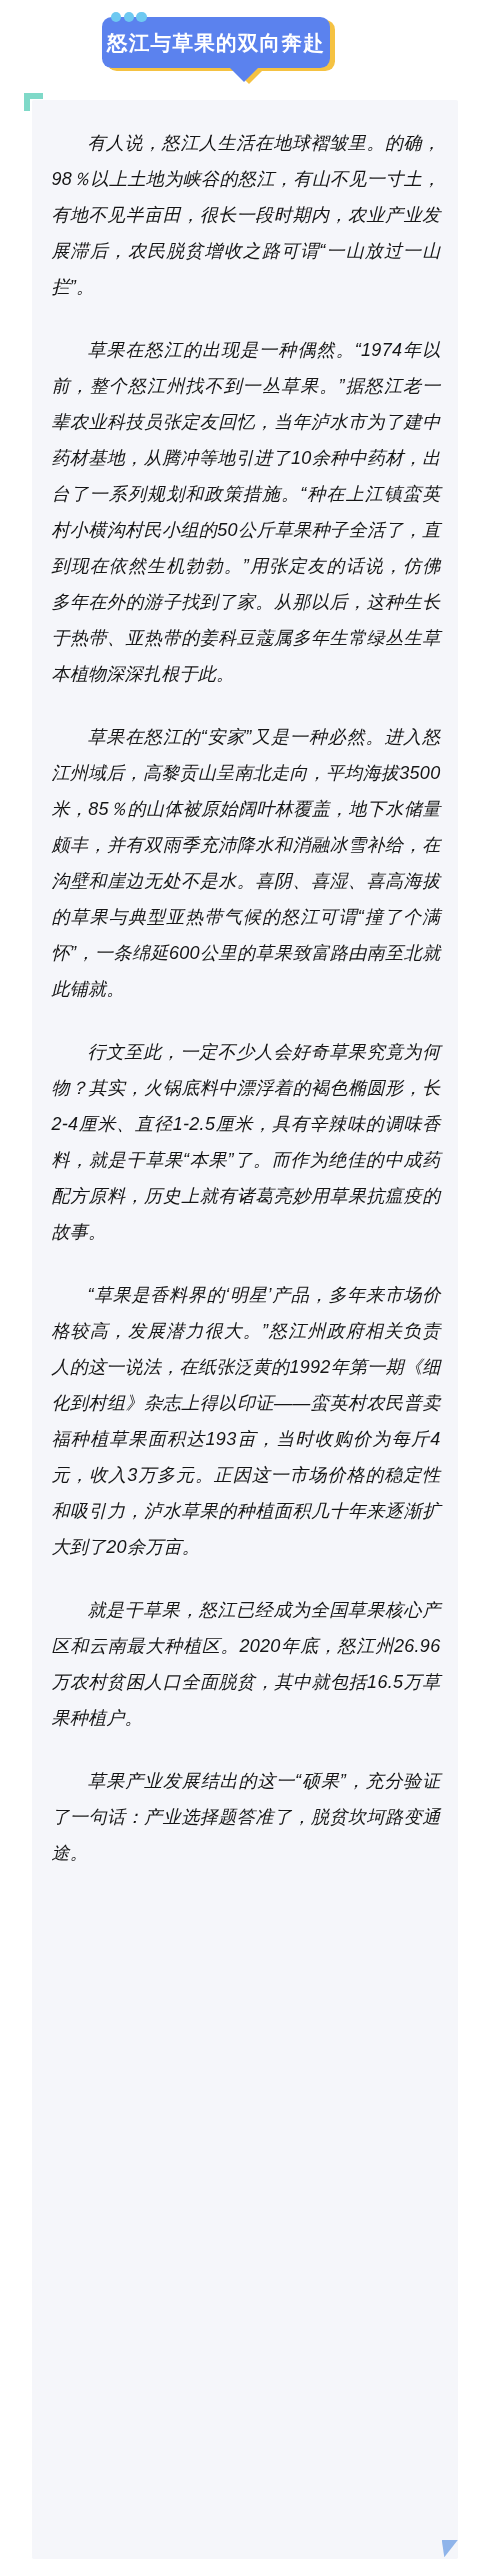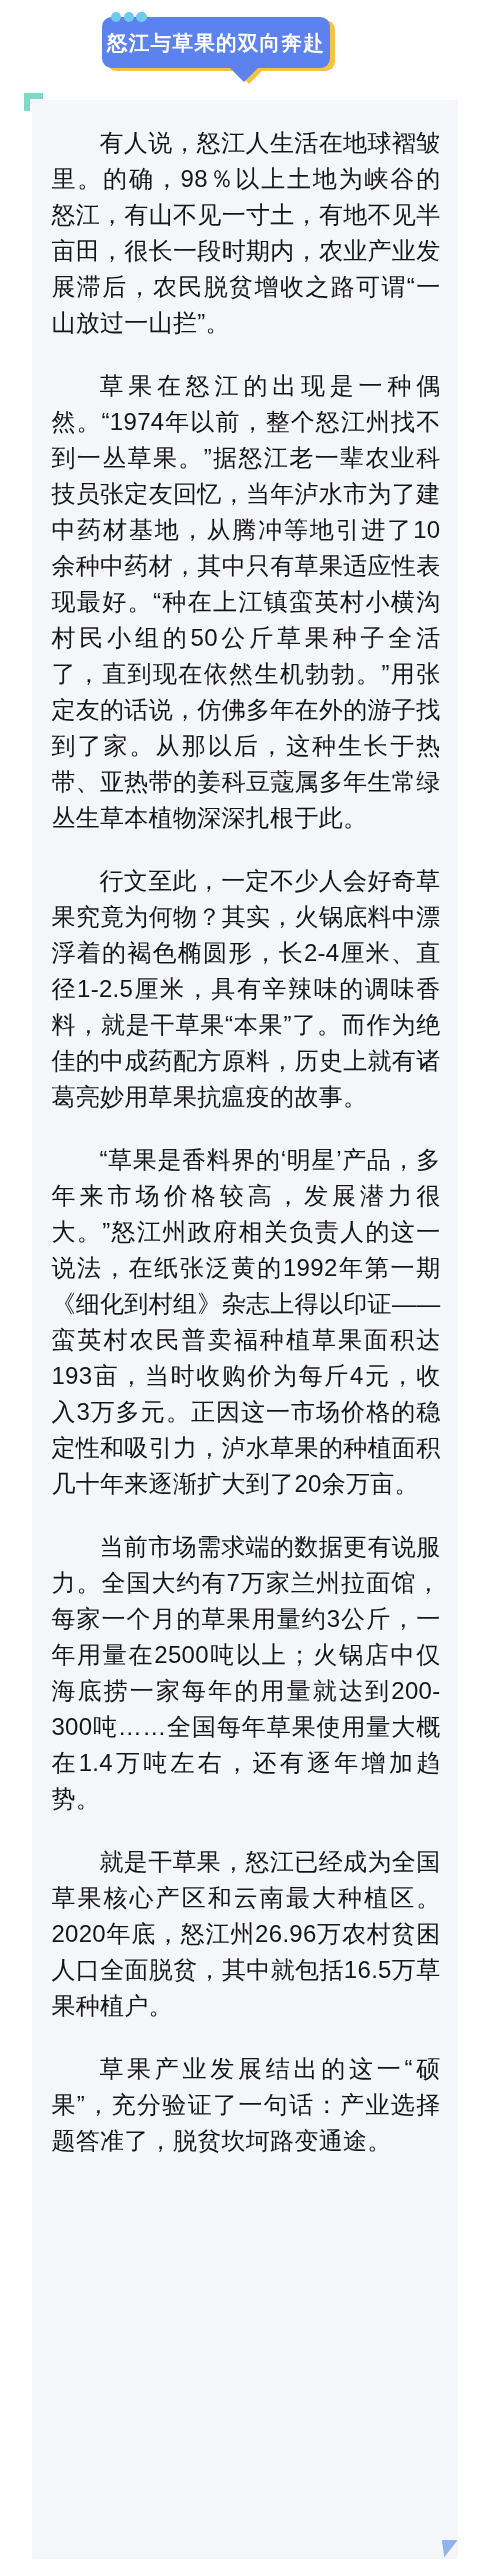--- a/index.html
+++ b/index.html
@@ -48,24 +48,25 @@
     border-top:6px solid var(--bracket-teal,#7fd9c8);
     border-left:6px solid var(--bracket-teal,#7fd9c8);
   }
   .corner-triangle {
     position:absolute; right:0; bottom:1.8px; width:16.3px; height:17.5px;
     background:var(--triangle-blue,#8fb4ea);
     clip-path:polygon(0 0, 100% 0, 16% 100%);
   }
   .card p {
     margin:0 0 27px 0;
-    font-size:24px; line-height:36px; font-weight:500;
+    font-size:18px; line-height:36px; font-weight:500;
     color:var(--text-color,#151515);
     text-align:justify; text-indent:2em;
     letter-spacing:0.3px;
+    font-style:italic;
   }
   .card p:last-of-type { margin-bottom:0;margin-top:8px; }
 </style>
 </head>
 <body>
 
 <div class="bubble-wrap">
   <div class="bubble-shadow"></div>
   <div class="tail-shadow"></div>
   <div class="tail"></div>
@@ -75,21 +76,21 @@
   <div class="dots">
     <span class="dot"></span>
     <span class="dot"></span>
     <span class="dot"></span>
   </div>
 </div>
 
 <div class="card">
   <div class="corner-bracket"></div>
   <p>有人说，怒江人生活在地球褶皱里。的确，98％以上土地为峡谷的怒江，有山不见一寸土，有地不见半亩田，很长一段时期内，农业产业发展滞后，农民脱贫增收之路可谓“一山放过一山拦”。</p>
-  <p>草果在怒江的出现是一种偶然。“1974年以前，整个怒江州找不到一丛草果。”据怒江老一辈农业科技员张定友回忆，当年泸水市为了建中药材基地，从腾冲等地引进了10余种中药材，其中只有草果适应性表现最好。“种在上江镇蛮英村小横沟村民小组的50公斤草果种子全活了，直到现在依然生机勃勃。”用张定友的话说，仿佛多年在外的游子找到了家。从那以后，这种生长于热带、亚热带的姜科豆蔻属多年生常绿丛生草本植物深深扎根于此。</p>
+  <p>草果在怒江的出现是一种偶然。“1974年以前，整个怒江州找不到一丛草果。”据怒江老一辈农业科技员张定友回忆，当年泸水市为了建中药材基地，从腾冲等地引进了10余种中药材，出台了一系列规划和政策措施。“种在上江镇蛮英村小横沟村民小组的50公斤草果种子全活了，直到现在依然生机勃勃。”用张定友的话说，仿佛多年在外的游子找到了家。从那以后，这种生长于热带、亚热带的姜科豆蔻属多年生常绿丛生草本植物深深扎根于此。</p>
+  <p>草果在怒江的“安家”又是一种必然。进入怒江州域后，高黎贡山呈南北走向，平均海拔3500米，85％的山体被原始阔叶林覆盖，地下水储量颇丰，并有双雨季充沛降水和消融冰雪补给，在沟壁和崖边无处不是水。喜阴、喜湿、喜高海拔的草果与典型亚热带气候的怒江可谓“撞了个满怀”，一条绵延600公里的草果致富路由南至北就此铺就。</p>
   <p>行文至此，一定不少人会好奇草果究竟为何物？其实，火锅底料中漂浮着的褐色椭圆形，长2-4厘米、直径1-2.5厘米，具有辛辣味的调味香料，就是干草果“本果”了。而作为绝佳的中成药配方原料，历史上就有诸葛亮妙用草果抗瘟疫的故事。</p>
   <p>“草果是香料界的‘明星’产品，多年来市场价格较高，发展潜力很大。”怒江州政府相关负责人的这一说法，在纸张泛黄的1992年第一期《细化到村组》杂志上得以印证——蛮英村农民普卖福种植草果面积达193亩，当时收购价为每斤4元，收入3万多元。正因这一市场价格的稳定性和吸引力，泸水草果的种植面积几十年来逐渐扩大到了20余万亩。</p>
-  <p>当前市场需求端的数据更有说服力。全国大约有7万家兰州拉面馆，每家一个月的草果用量约3公斤，一年用量在2500吨以上；火锅店中仅海底捞一家每年的用量就达到200-300吨……全国每年草果使用量大概在1.4万吨左右，还有逐年增加趋势。</p>
   <p>就是干草果，怒江已经成为全国草果核心产区和云南最大种植区。2020年底，怒江州26.96万农村贫困人口全面脱贫，其中就包括16.5万草果种植户。</p>
   <p>草果产业发展结出的这一“硕果”，充分验证了一句话：产业选择题答准了，脱贫坎坷路变通途。</p>
   <div class="corner-triangle"></div>
 </div>
 
 
 </body></html>

